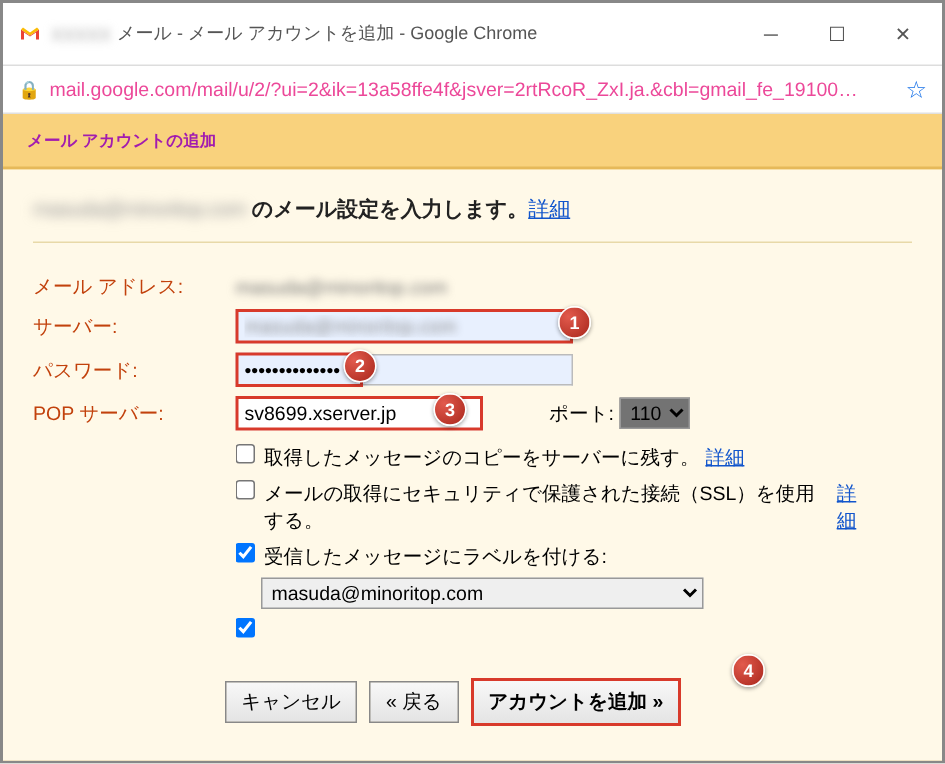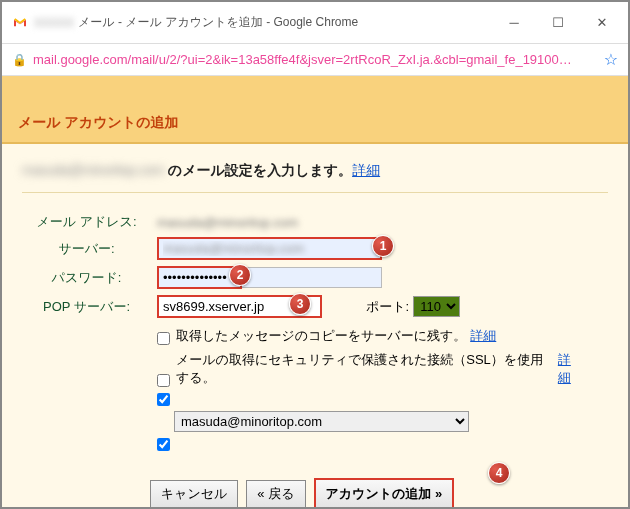--- a/index.html
+++ b/index.html
@@ -8,38 +8,38 @@
   .titlebar { height: 42px; background: #fff; display: flex; align-items: center; padding: 0 4px; border-bottom: 1px solid #ddd; }
   .titlebar .favicon { width: 16px; height: 16px; margin: 0 6px; }
   .titlebar .title { flex: 1; font-size: 12px; color: #555; overflow: hidden; text-overflow: ellipsis; white-space: nowrap; }
   .winbtn { width: 44px; height: 28px; display: flex; align-items: center; justify-content: center; color: #555; }
   .addrbar { height: 32px; background: #fff; display: flex; align-items: center; padding: 0 10px; border-bottom: 1px solid #e0e0e0; }
   .lock { font-size: 12px; color: #555; margin-right: 6px; }
   .url { flex: 1; color: #ec4899; font-size: 13px; overflow: hidden; text-overflow: ellipsis; white-space: nowrap; }
   .star { color: #1a73e8; font-size: 16px; margin-left: 8px; }
   .content { background: #f9d27d; height: calc(100% - 62px); padding: 0; }
   .header { padding: 10px 16px; border-bottom: 2px solid #e6b95a; }
-  .header h1 { font-size: 14px; font-weight: bold; color: #c2410c; margin-top: 28px; }
+  .header h1 { font-size: 11px; font-weight: bold; color: #a21caf; }
   .inner { background: #fff9e8; margin: 0; padding: 18px 20px 22px; min-height: 400px; }
   .intro { font-size: 14px; color: #222; margin-bottom: 20px; padding-bottom: 12px; border-bottom: 1px solid #e8d9a8; }
   .intro .blur { filter: blur(4px); color: #999; letter-spacing: -0.5px; }
   .intro a { color: #1155cc; text-decoration: underline; }
   .form { width: 560px; }
   .row { display: flex; align-items: center; margin-bottom: 6px; }
-  .label { width: 135px; text-align: center; padding-right: 6px; color: #14532d; font-size: 13px; }
+  .label { width: 135px; text-align: left; padding-right: 6px; color: #c2410c; font-size: 13px; }
   .val { display: flex; align-items: center; position: relative; }
   .emval { filter: blur(3px); color: #777; font-size: 13px; }
   input[type=text], input[type=password] { border: 1px solid #bbb; background: #e8f0fe; padding: 2px 4px; font-size: 13px; font-family: inherit; }
   .hl { border: 2px solid #d83a2b !important; }
   .u-in { width: 225px; }
   .p-in { width: 225px; }
   .pop-in { width: 165px; background: #fff !important; }
   .port-lbl { margin: 0 4px 0 10px; }
-  select { border: 1px solid #999; background: #4d7c0f; padding: 1px 2px; font-size: 13px; }
-  .optrow { display: flex; align-items: flex-end; padding: 3px 0 3px 135px; font-size: 13px; }
+  select { border: 1px solid #999; background: #737373; padding: 1px 2px; font-size: 13px; }
+  .optrow { display: flex; align-items: flex-start; padding: 3px 0 3px 135px; font-size: 13px; }
   .optrow input[type=checkbox] { margin-right: 6px; }
   .optrow a { color: #1155cc; text-decoration: underline; margin-left: 4px; }
   .labelsel { width: 295px; margin-left: 0; background: #efefef !important; }
   .labelsel-row { padding-left: 152px; padding-top: 2px; }
   .actions { display: flex; justify-content: center; gap: 8px; margin-top: 24px; align-items: center; position: relative; }
   button { font-family: inherit; font-size: 13px; padding: 4px 10px; border: 1px solid #888; background: linear-gradient(#f8f8f8,#e4e4e4); cursor: pointer; }
   .submit { font-weight: bold; border: 2px solid #d83a2b; padding: 5px 10px; }
   .badge { position: absolute; width: 22px; height: 22px; border-radius: 50%; background: radial-gradient(circle at 30% 30%, #e25a4d, #a8261b); color: #fff; font-size: 12px; font-weight: bold; display:flex; align-items:center; justify-content:center; border: 1px solid #fff; box-shadow: 0 1px 3px rgba(0,0,0,0.4); z-index: 10; }
 </style>
 </head>
@@ -112,30 +112,31 @@
           <span>取得したメッセージのコピーをサーバーに残す。</span>
           <a href="#">詳細</a>
         </div>
         <div class="optrow">
           <input type="checkbox" style="">
           <span>メールの取得にセキュリティで保護された接続（SSL）を使用する。</span>
           <a href="#">詳細</a>
         </div>
         <div class="optrow">
           <input type="checkbox" checked="" style="">
+          <span>受信したメッセージにラベルを付ける:</span>
         </div>
         <div class="optrow labelsel-row">
           <select class="labelsel"><option style="color:transparent;text-shadow:0 0 6px #888;">masuda@minoritop.com</option></select>
         </div>
         <div class="optrow">
           <input type="checkbox" checked="" style="">
         </div>
 
         <div class="actions">
           <button>キャンセル</button>
           <button>« 戻る</button>
-          <button class="submit">アカウントの追加 »</button>
+          <button class="submit">アカウントを追加 »</button>
           <div class="badge" style="right:72px;top:-16px;">4</div>
         </div>
       </div>
     </div>
   </div>
 </div>
 
 </body></html>

